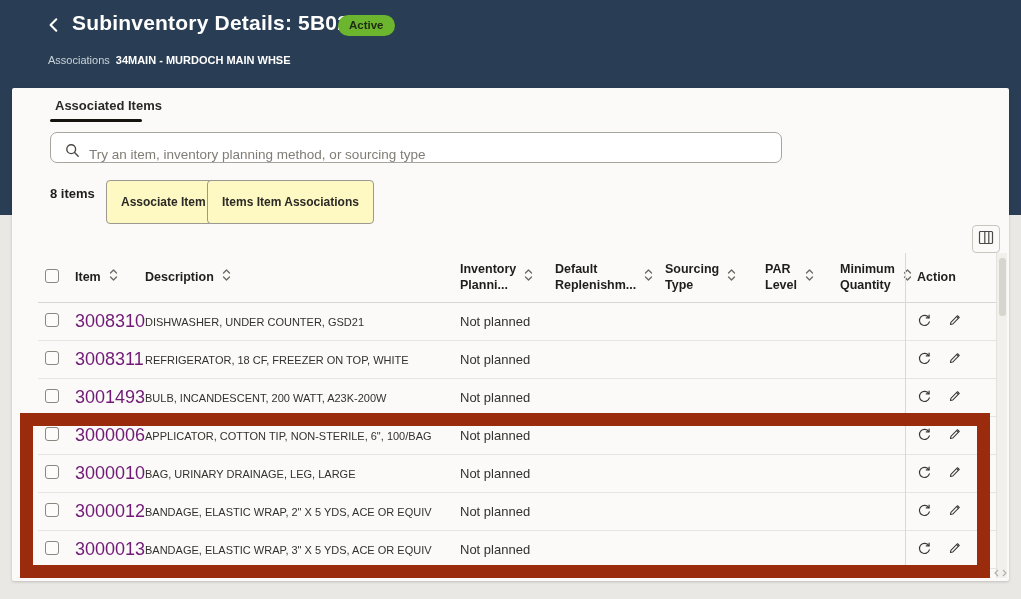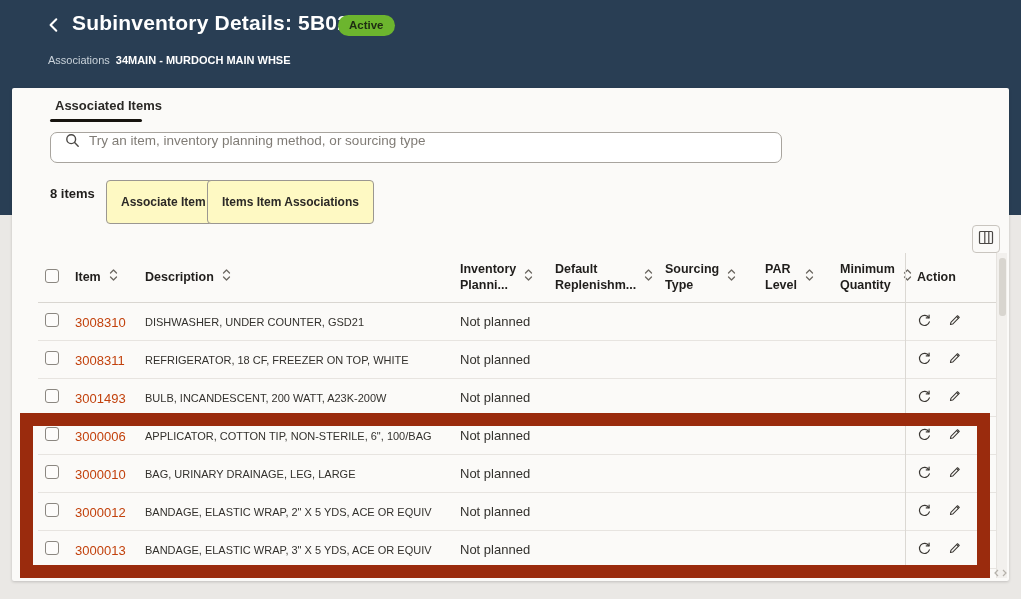--- a/index.html
+++ b/index.html
@@ -19,41 +19,41 @@
   .status-badge { position:absolute; left:338px; top:15px; height:21px; line-height:21px; padding:0 11px; background:#6CB52E; color:#1E2B12; font-size:11.5px; font-weight:bold; border-radius:11px; }
   .org-row { position:absolute; left:48px; top:54px; font-size:11px; color:#C9D2DA; }
   .org-value { margin-left:6px; color:#FFFFFF; font-weight:bold; font-size:11px; }
 
   
   .panel { position:absolute; left:12px; top:88px; width:997px; height:493px; background:#FBFAF8; z-index:1; border-radius:2px; box-shadow:0 1px 3px rgba(0,0,0,0.18); }
 
   .tab { position:absolute; left:43px; top:10px; font-size:13px; font-weight:bold; color:#2B2926; cursor:pointer; }
   .tab-underline { position:absolute; left:38px; top:31px; width:92px; height:3px; background:#17140f; border-radius:2px; }
 
-  .search-box { position:absolute; left:38px; top:44px; width:732px; height:31px; background:#FFFFFF; border:1px solid #A8A49E; border-radius:7px; display:flex; align-items:flex-start; padding:0 10px; }
+  .search-box { position:absolute; left:38px; top:44px; width:732px; height:31px; background:#FFFFFF; border:1px solid #A8A49E; border-radius:7px; display:flex; align-items:flex-end; padding:0 10px; }
   .search-box svg { flex:0 0 auto; margin:0 9px 0 4px; }
   .search-input { border:none; outline:none; flex:1; font-size:13.5px; font-family:"Liberation Sans",sans-serif; color:#33312D; background:transparent; }
   .search-input::placeholder { color:#807C76; }
 
   .items-count { position:absolute; left:38px; top:98px; font-size:13px; font-weight:bold; color:#201E1C; }
   .btn { position:absolute; height:44px; background:#fef9c3; border:1px solid #9B9791; border-radius:4px; font-family:"Liberation Sans",sans-serif; font-size:12px; font-weight:bold; color:#2B2926; padding:0 14px; cursor:pointer; }
   .btn-associate { left:94px; top:92px; }
   .btn-update { left:195px; top:92px; }
 
   .columns-btn { position:absolute; left:960px; top:137px; width:28px; height:28px; background:#FBFAF8; border:1px solid #C9C5BF; border-radius:4px; display:flex; align-items:center; justify-content:center; cursor:pointer; }
 
   
   .table { position:absolute; left:26px; top:165px; width:964px; }
   .grid-row { display:grid; grid-template-columns:37px 70px 315px 95px 110px 100px 75px 67px 95px; align-items:center; }
   .thead { height:50px; border-bottom:1px solid #D9D6D1; }
   .h-cell { display:flex; align-items:center; gap:8px; font-size:12.5px; font-weight:bold; color:#201E1C; line-height:1.25; }
   .h-lines { display:flex; flex-direction:column; }
   .body-row { height:38px; border-bottom:1px solid #E7E4E0; background:#FBFAF8; }
   .checkbox { width:14px; height:14px; border:1.6px solid #8B8781; border-radius:3px; background:#FDFCFB; display:inline-block; margin-left:7px; cursor:pointer; }
-  .item-link { font-size:13px; color:#c2410c; text-decoration:none; cursor:pointer; }
+  .item-link { font-size:18px; color:#701a75; text-decoration:none; cursor:pointer; }
   .c-desc { font-size:11px; color:#33312D; white-space:nowrap; overflow:hidden; }
   .c-plan { font-size:13px; color:#33312D; }
   .c-action { display:flex; gap:16px; padding-left:10px; }
   .icon-btn { background:none; border:none; cursor:pointer; padding:0; display:flex; align-items:center; }
 
   .col-divider { position:absolute; left:867px; top:0; width:1px; height:316px; background:#DBD8D3; }
 
   
   .v-scroll { position:absolute; left:984px; top:165px; width:11px; height:325px; background:#F2F0ED; border-left:1px solid #E6E3DF; }
   .v-thumb { position:absolute; left:2px; top:5px; width:7px; height:58px; background:#D8D5CF; border-radius:3px; }

